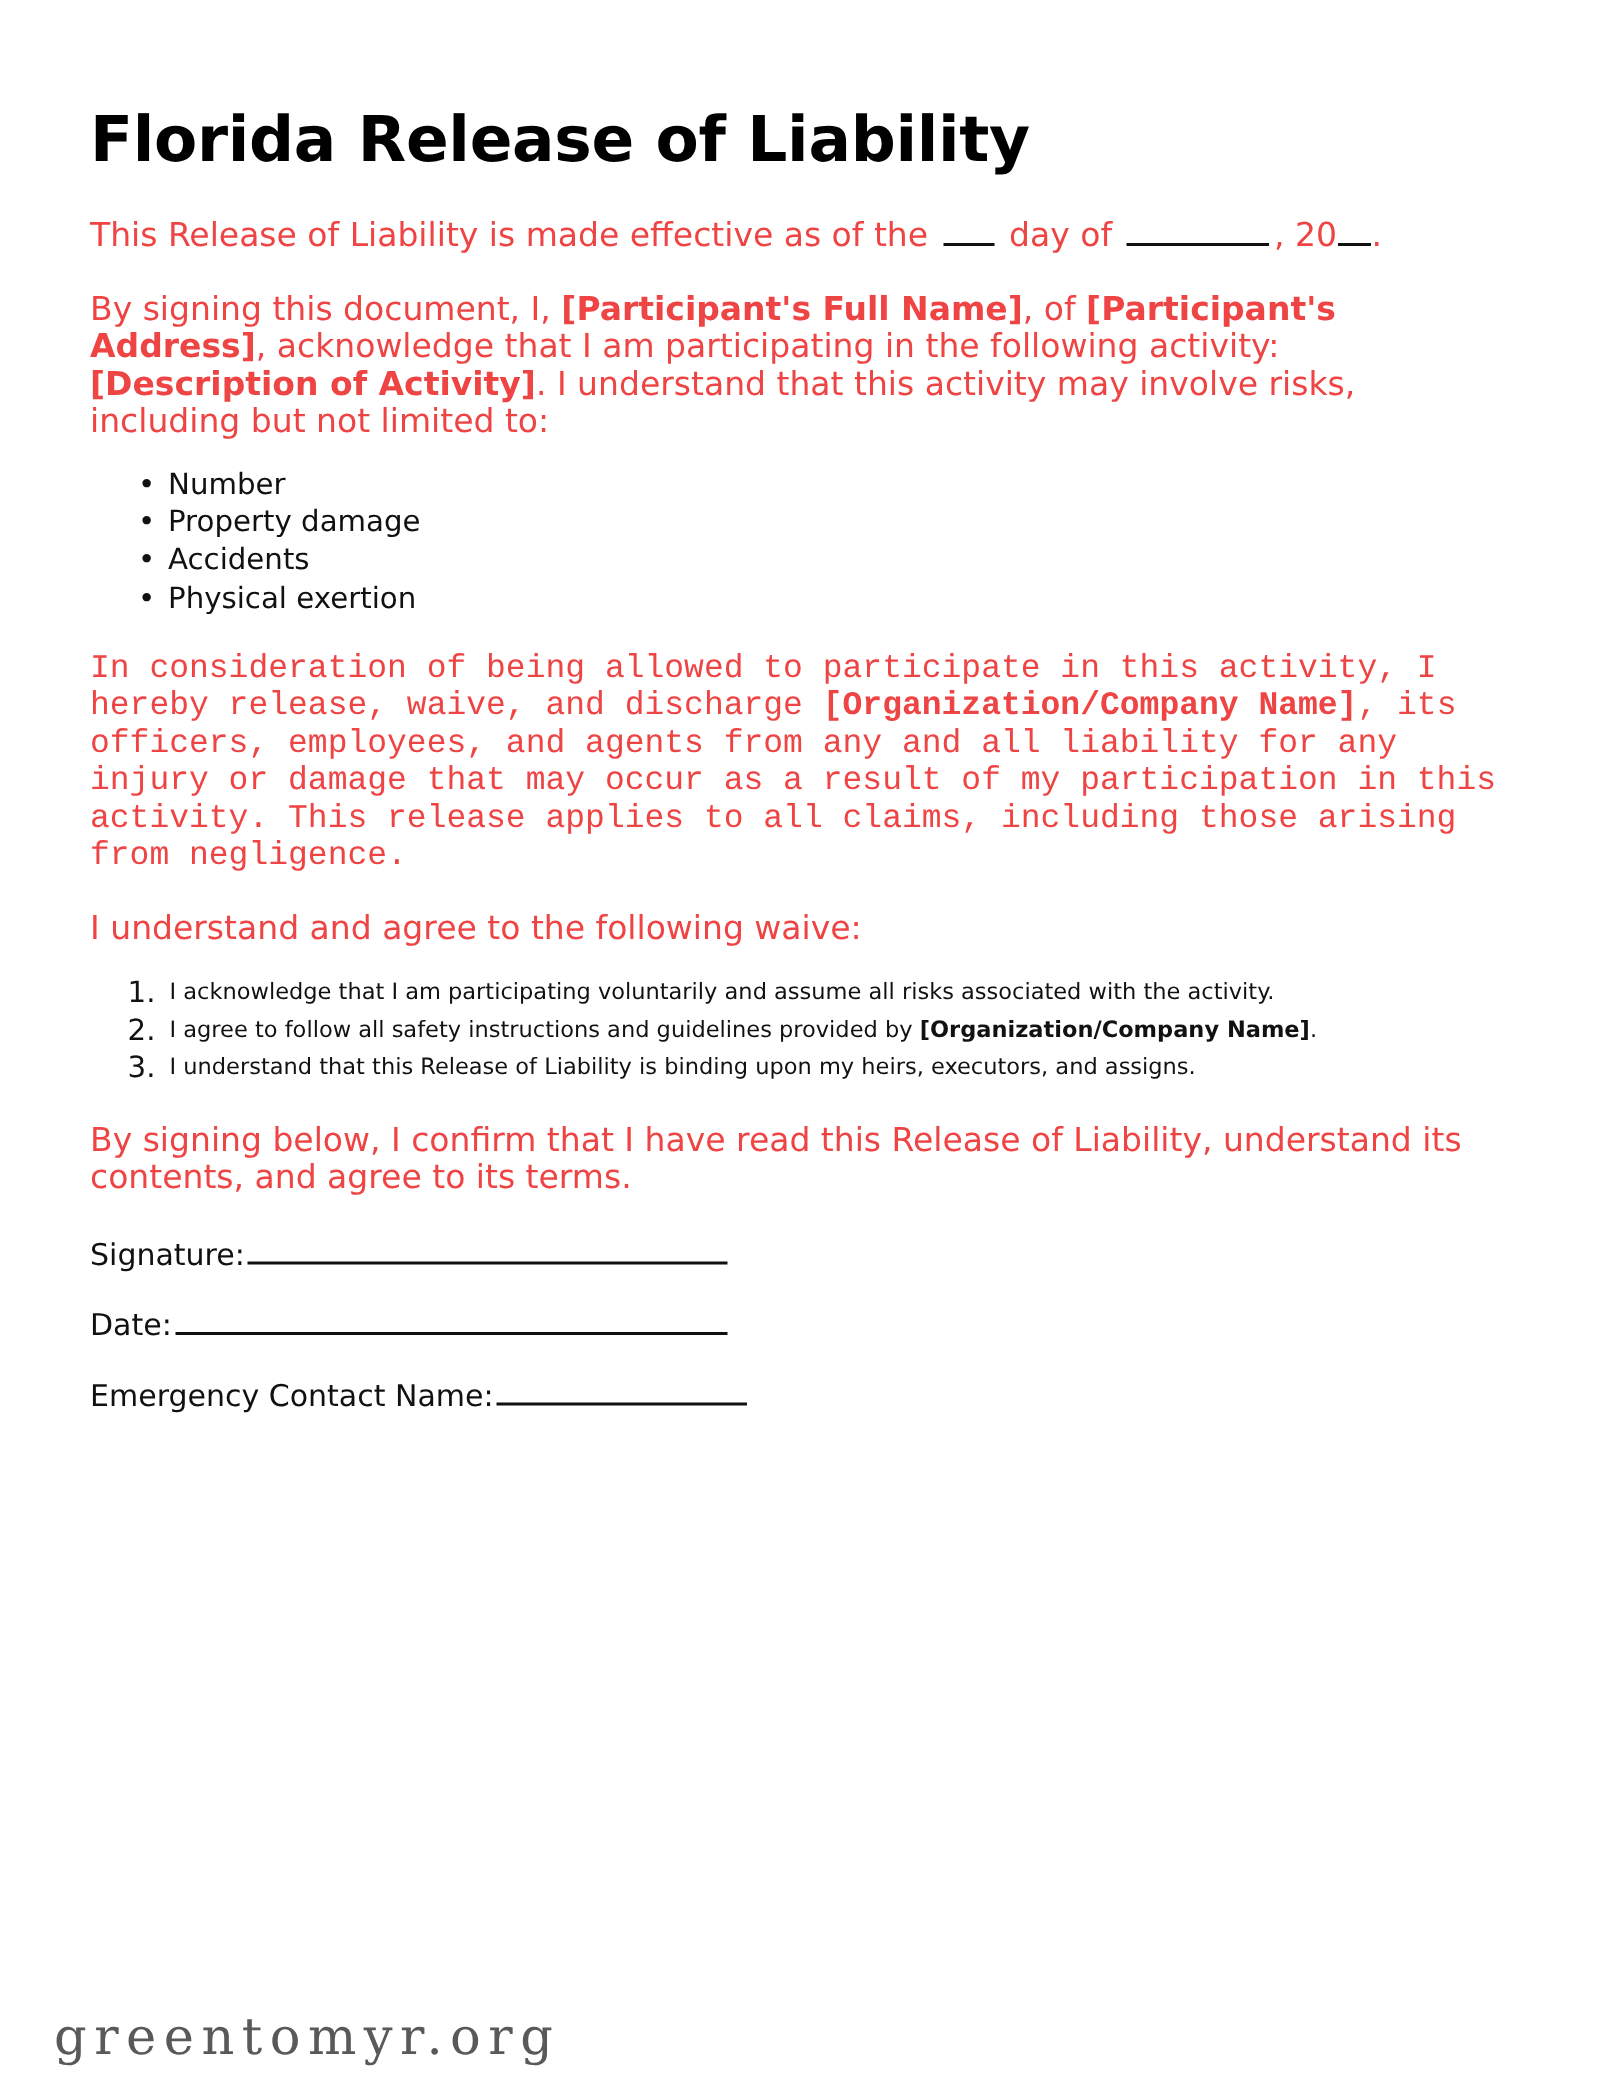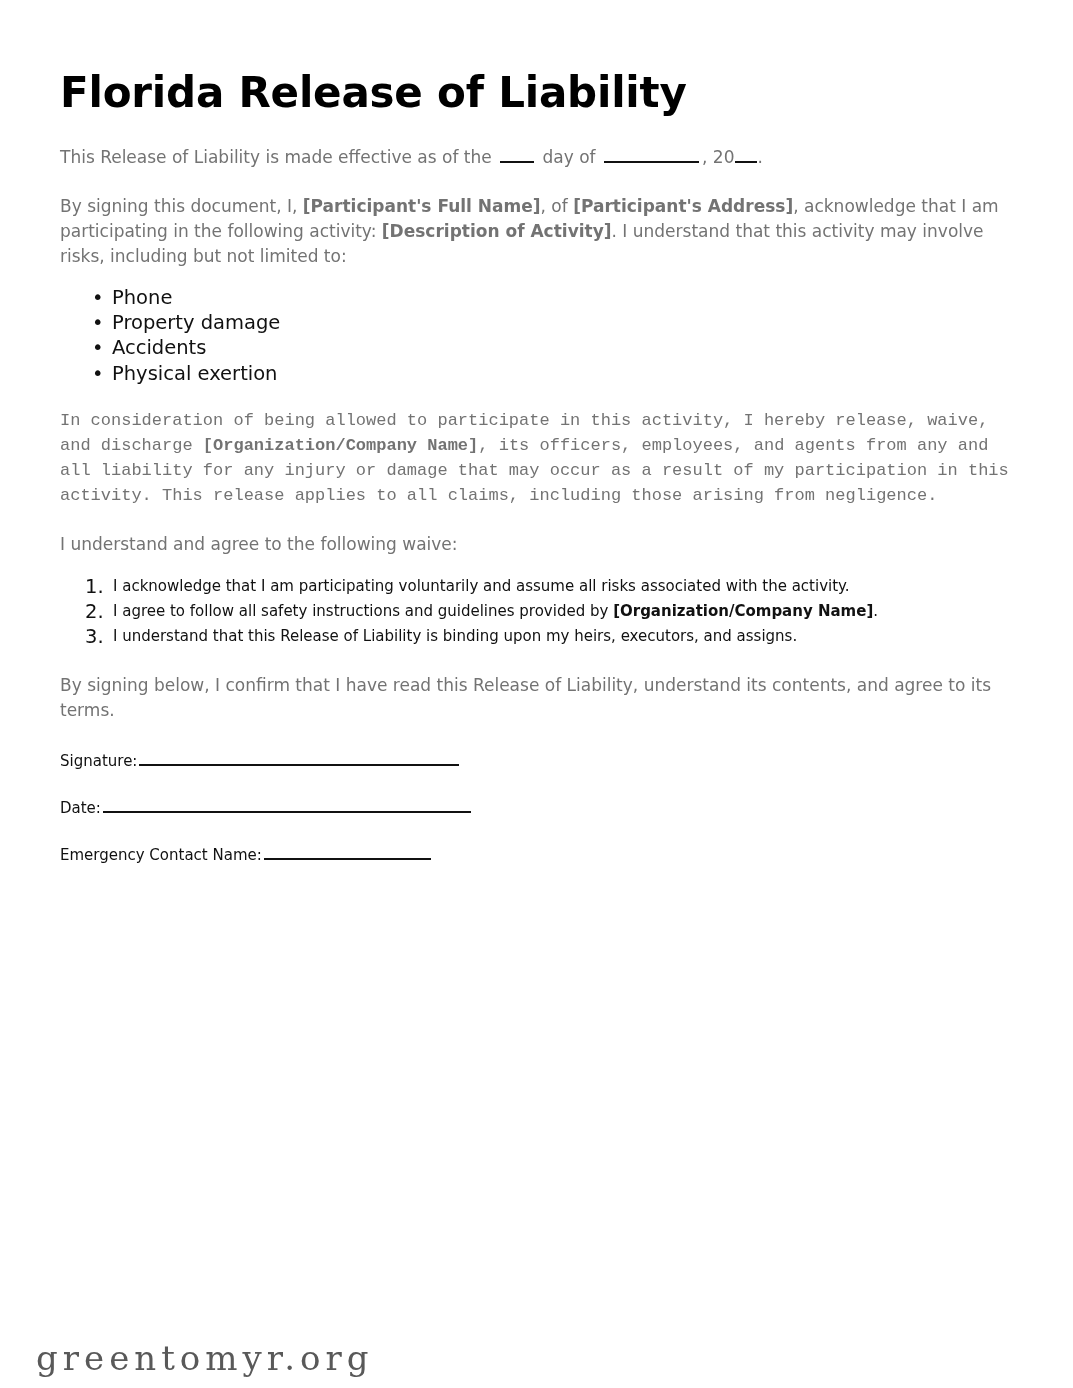--- a/index.html
+++ b/index.html
@@ -32,24 +32,24 @@
     font-size: 42px;
     font-weight: bold;
     line-height: 1.0;
     letter-spacing: -0.2px;
     margin: 0;
     padding-top: 72px;
     color: #000;
   }
 
   .para {
-    font-size: 17px;
+    font-size: 22px;
     line-height: 25px;
     margin: 0;
-    color: #737373;
+    color: #ef4444;
   }
 
   .para.first {
     margin-top: 31px;
   }
 
   .para.gap {
     margin-top: 24px;
   }
 
@@ -96,21 +96,21 @@
     position: absolute;
     left: -28px;
     top: 0;
     width: 24px;
     text-align: left;
     font-size: 19.5px;
     line-height: 25.2px;
   }
 
   .field-line {
-    font-size: 15px;
+    font-size: 20px;
     line-height: 25px;
     margin-top: 22px;
     color: #111;
     white-space: pre;
   }
 
   .fill {
     display: inline-block;
     border-bottom: 2px solid #111;
     height: 15px;
@@ -153,21 +153,21 @@
 
   <p class="para first">
     <span>This Release of Liability is made effective as of the </span><span class="inline-blank blank-day"></span><span> day of </span><span class="inline-blank blank-month"></span><span>, 20</span><span class="inline-blank blank-yr"></span><span>.</span>
   </p>
 
   <p class="para gap">
     <span>By signing this document, I, </span><b>[Participant's Full Name]</b><span>, of </span><b>[Participant's Address]</b><span>, acknowledge that I am participating in the following activity: </span><b>[Description of Activity]</b><span>. I understand that this activity may involve risks, including but not limited to:</span>
   </p>
 
   <ul class="risk-list">
-    <li>Phone</li>
+    <li>Number</li>
     <li>Property damage</li>
     <li>Accidents</li>
     <li>Physical exertion</li>
   </ul>
 
   <p class="para gap" style="margin-top:22px;font-family:Liberation Mono, monospace;">
     <span>In consideration of being allowed to participate in this activity, I hereby release, waive, and discharge </span><b>[Organization/Company Name]</b><span>, its officers, employees, and agents from any and all liability for any injury or damage that may occur as a result of my participation in this activity. This release applies to all claims, including those arising from negligence.</span>
   </p>
 
   <p class="para gap">I understand and agree to the following waive:</p>

